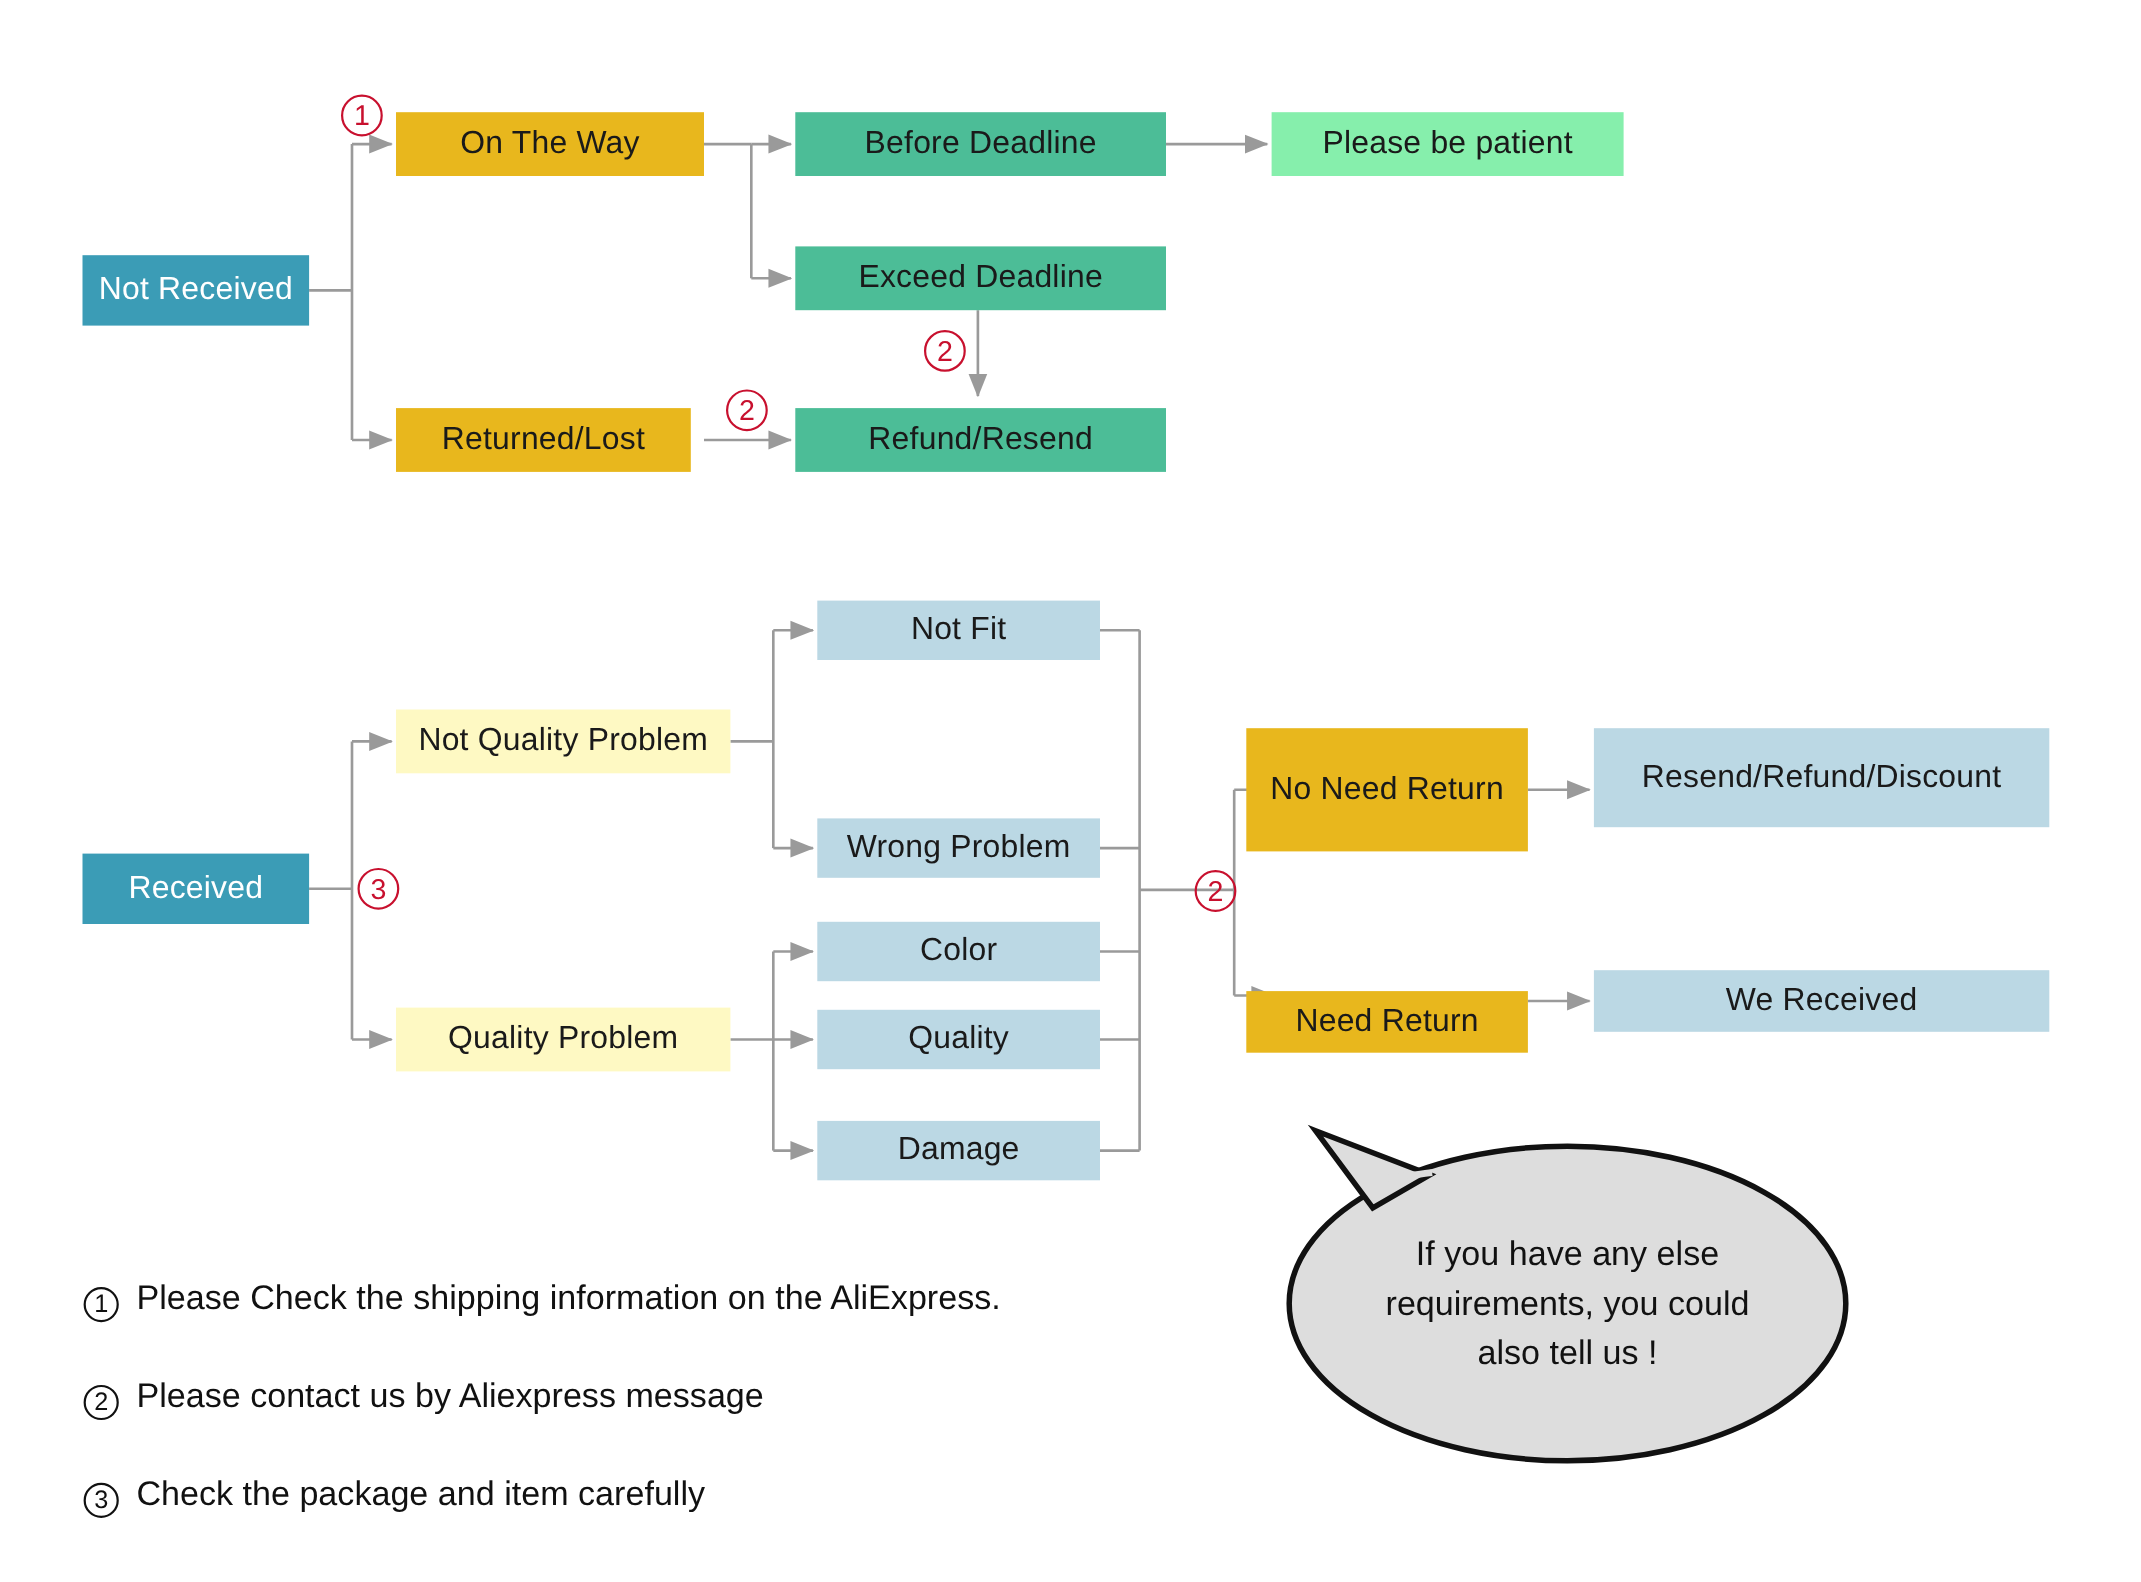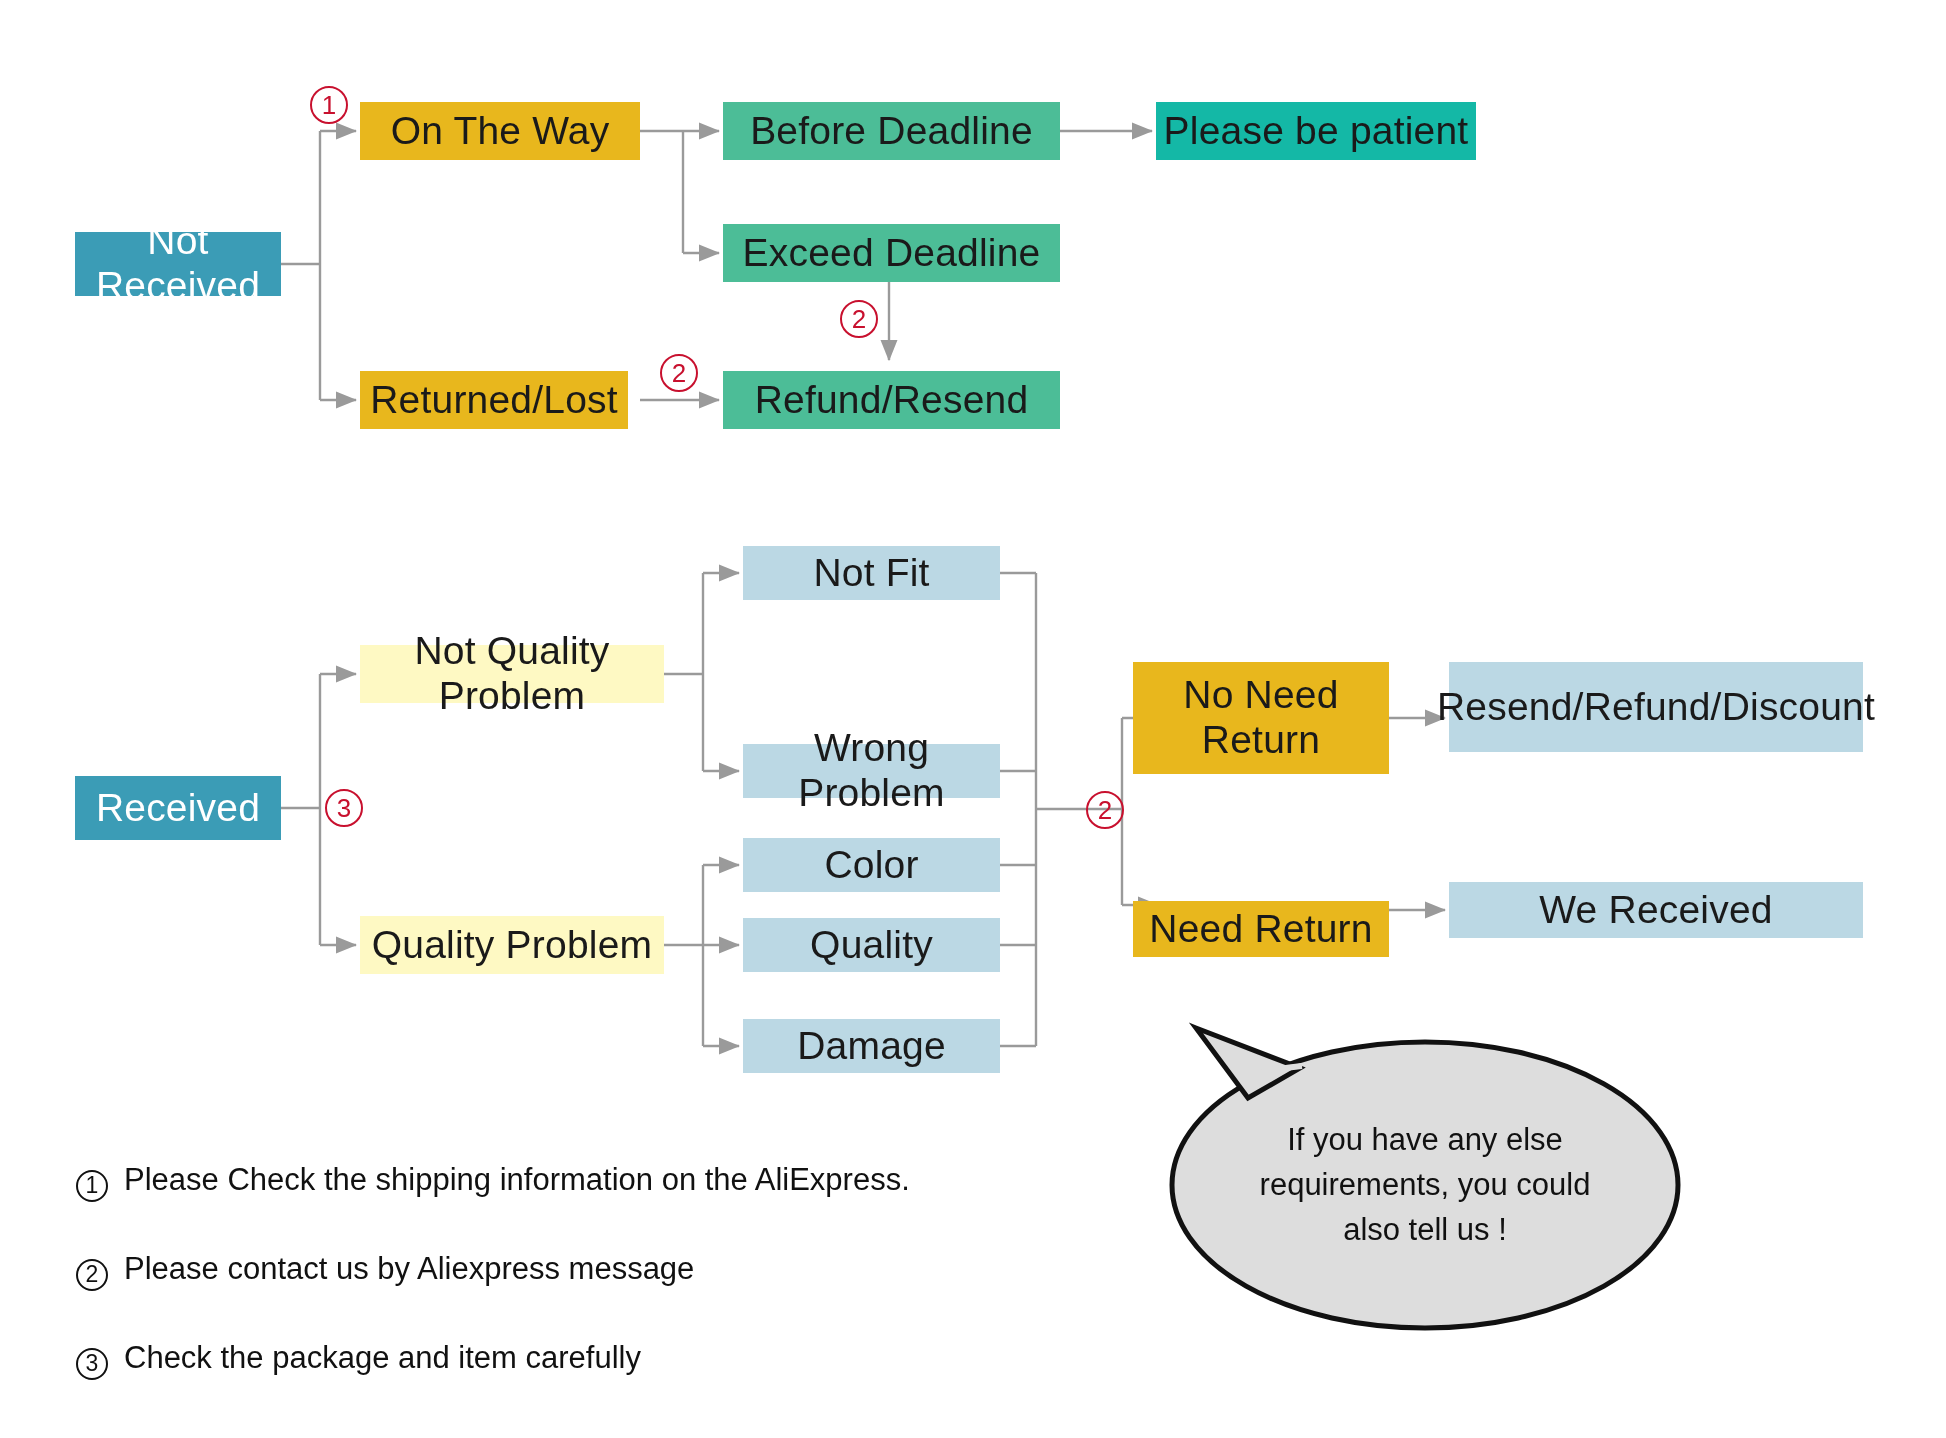--- a/index.html
+++ b/index.html
@@ -26,31 +26,31 @@
     width: 1946px;
     height: 1438px;
     pointer-events: none;
   }
   .node {
     position: absolute;
     display: flex;
     align-items: center;
     justify-content: center;
     box-sizing: border-box;
-    font-size: 39px;
+    font-size: 29px;
     color: #1a1a1a;
     text-align: center;
     line-height: 1.15;
     letter-spacing: 0.2px;
     padding: 0 6px;
   }
   .node.teal  { background: #3B9CB6; color: #ffffff; }
   .node.gold  { background: #E8B71D; color: #1a1a1a; }
   .node.green { background: #4CBD97; color: #1a1a1a; }
-  .node.mint  { background: #14b8a6; color: #1a1a1a; }
+  .node.mint  { background: #86efac; color: #1a1a1a; }
   .node.pink  { background: #fef9c3; color: #1a1a1a; }
   .node.lblue { background: #BBD8E4; color: #1a1a1a; }
 
   .marker {
     position: absolute;
     width: 38px;
     height: 38px;
     border: 2.4px solid #C8102E;
     border-radius: 50%;
     color: #C8102E;

